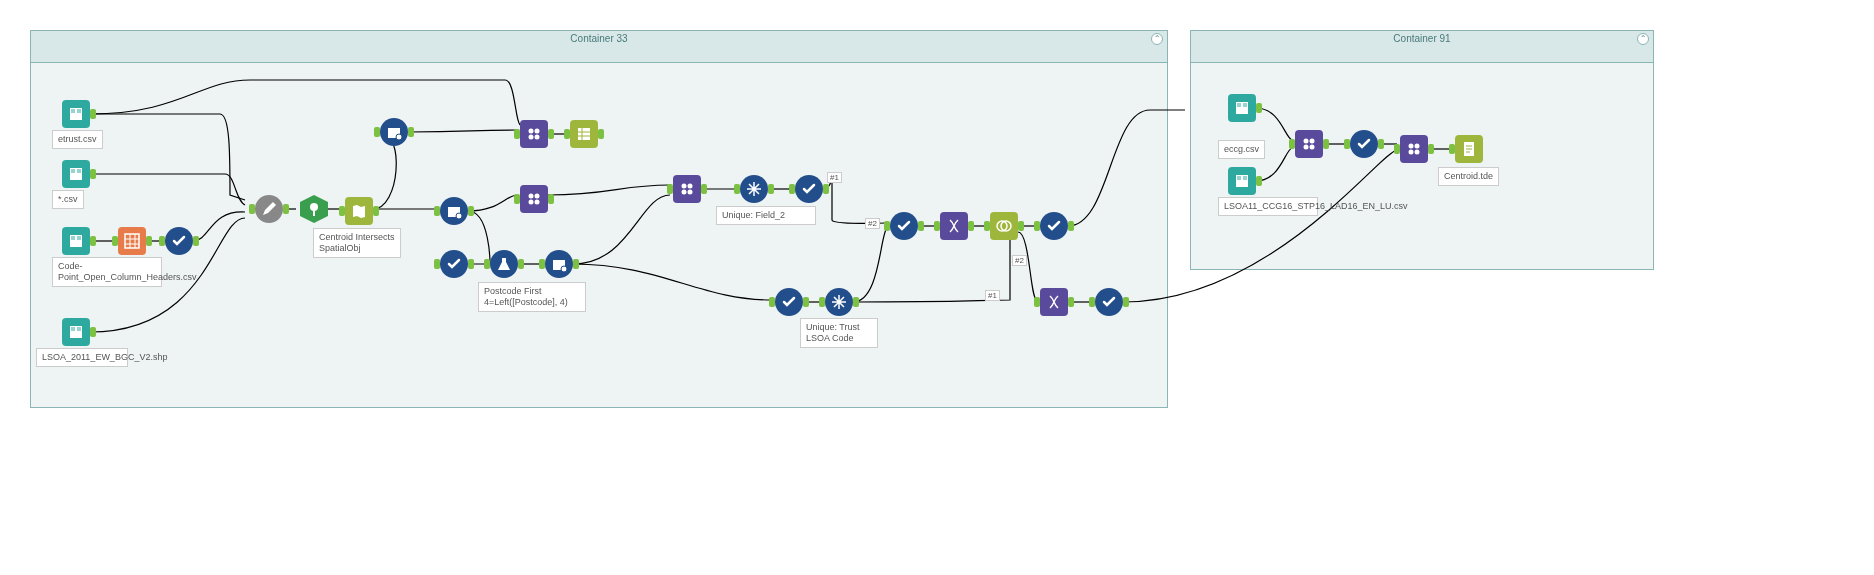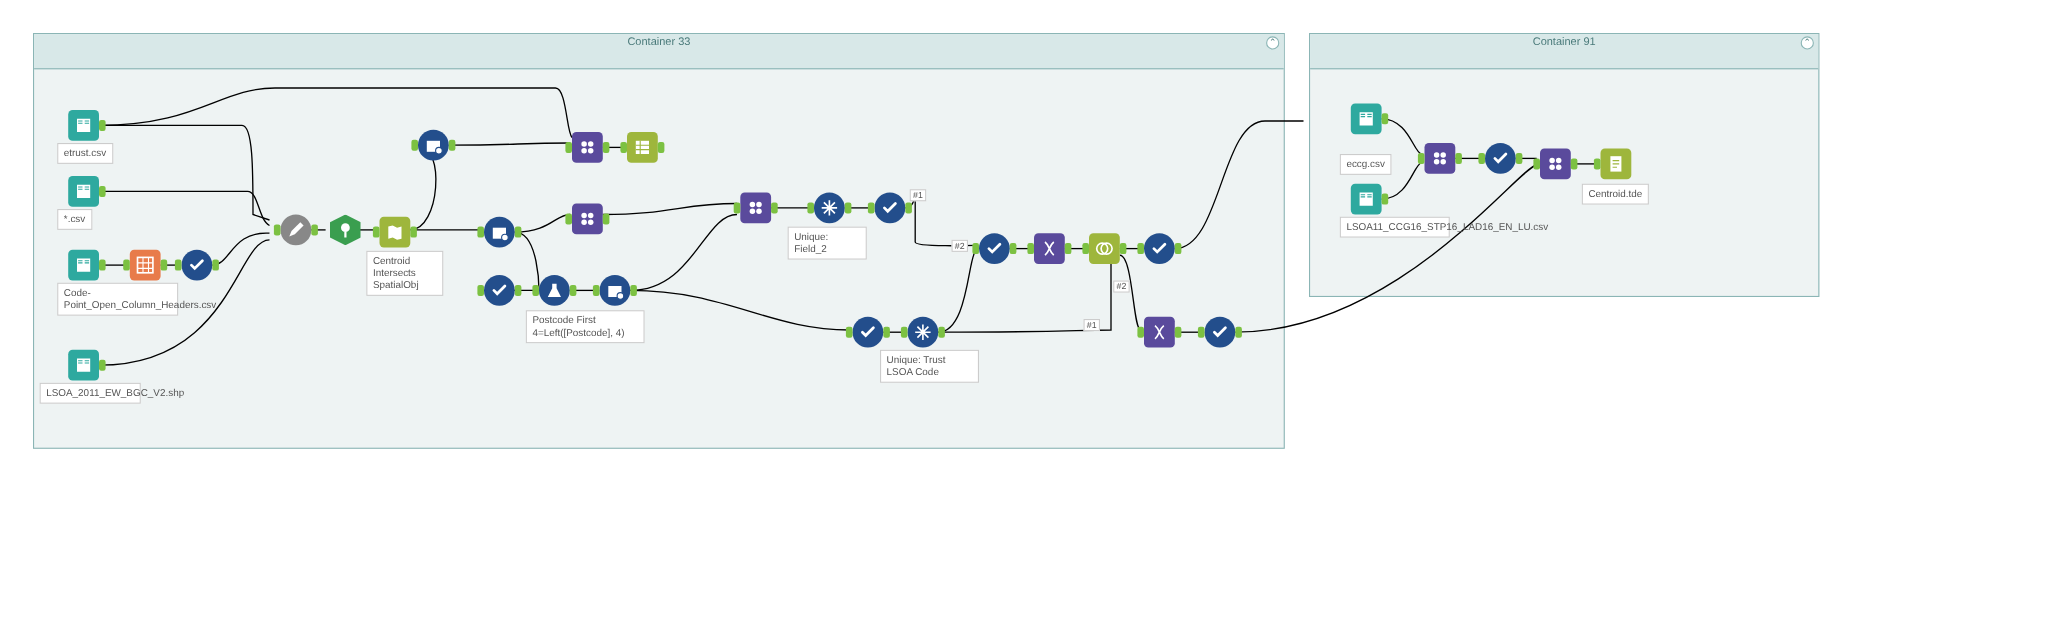--- a/index.html
+++ b/index.html
@@ -315,19 +315,19 @@
       <svg viewBox="0 0 18 18">
         <use href="#i-doc"></use>
       </svg>
     </div>
   </div>
 
 <div class="label" style="left:52px;top:130px">etrust.csv</div>
 <div class="label" style="left:52px;top:190px">*.csv</div>
 <div class="label" style="left:52px;top:257px;width:116px">Code-Point_Open_Column_Headers.csv</div>
 <div class="label" style="left:36px;top:348px;width:92px">LSOA_2011_EW_BGC_V2.shp</div>
-<div class="label" style="left:333px;top:228px;width:70px">Centroid Intersects SpatialObj</div>
+<div class="label" style="left:313px;top:228px;width:88px">Centroid Intersects SpatialObj</div>
 <div class="label" style="left:478px;top:282px;width:108px">Postcode First 4=Left([Postcode], 4)</div>
-<div class="label" style="left:716px;top:206px;width:72px">Unique: Field_2</div>
-<div class="label" style="left:800px;top:318px;width:90px">Unique: Trust LSOA Code</div>
+<div class="label" style="left:716px;top:206px;width:100px">Unique: Field_2</div>
+<div class="label" style="left:800px;top:318px;width:78px">Unique: Trust LSOA Code</div>
 <div class="label" style="left:1218px;top:140px">eccg.csv</div>
 <div class="label" style="left:1218px;top:197px;width:100px">LSOA11_CCG16_STP16_LAD16_EN_LU.csv</div>
 <div class="label" style="left:1438px;top:167px">Centroid.tde</div>
 
 </body></html>

